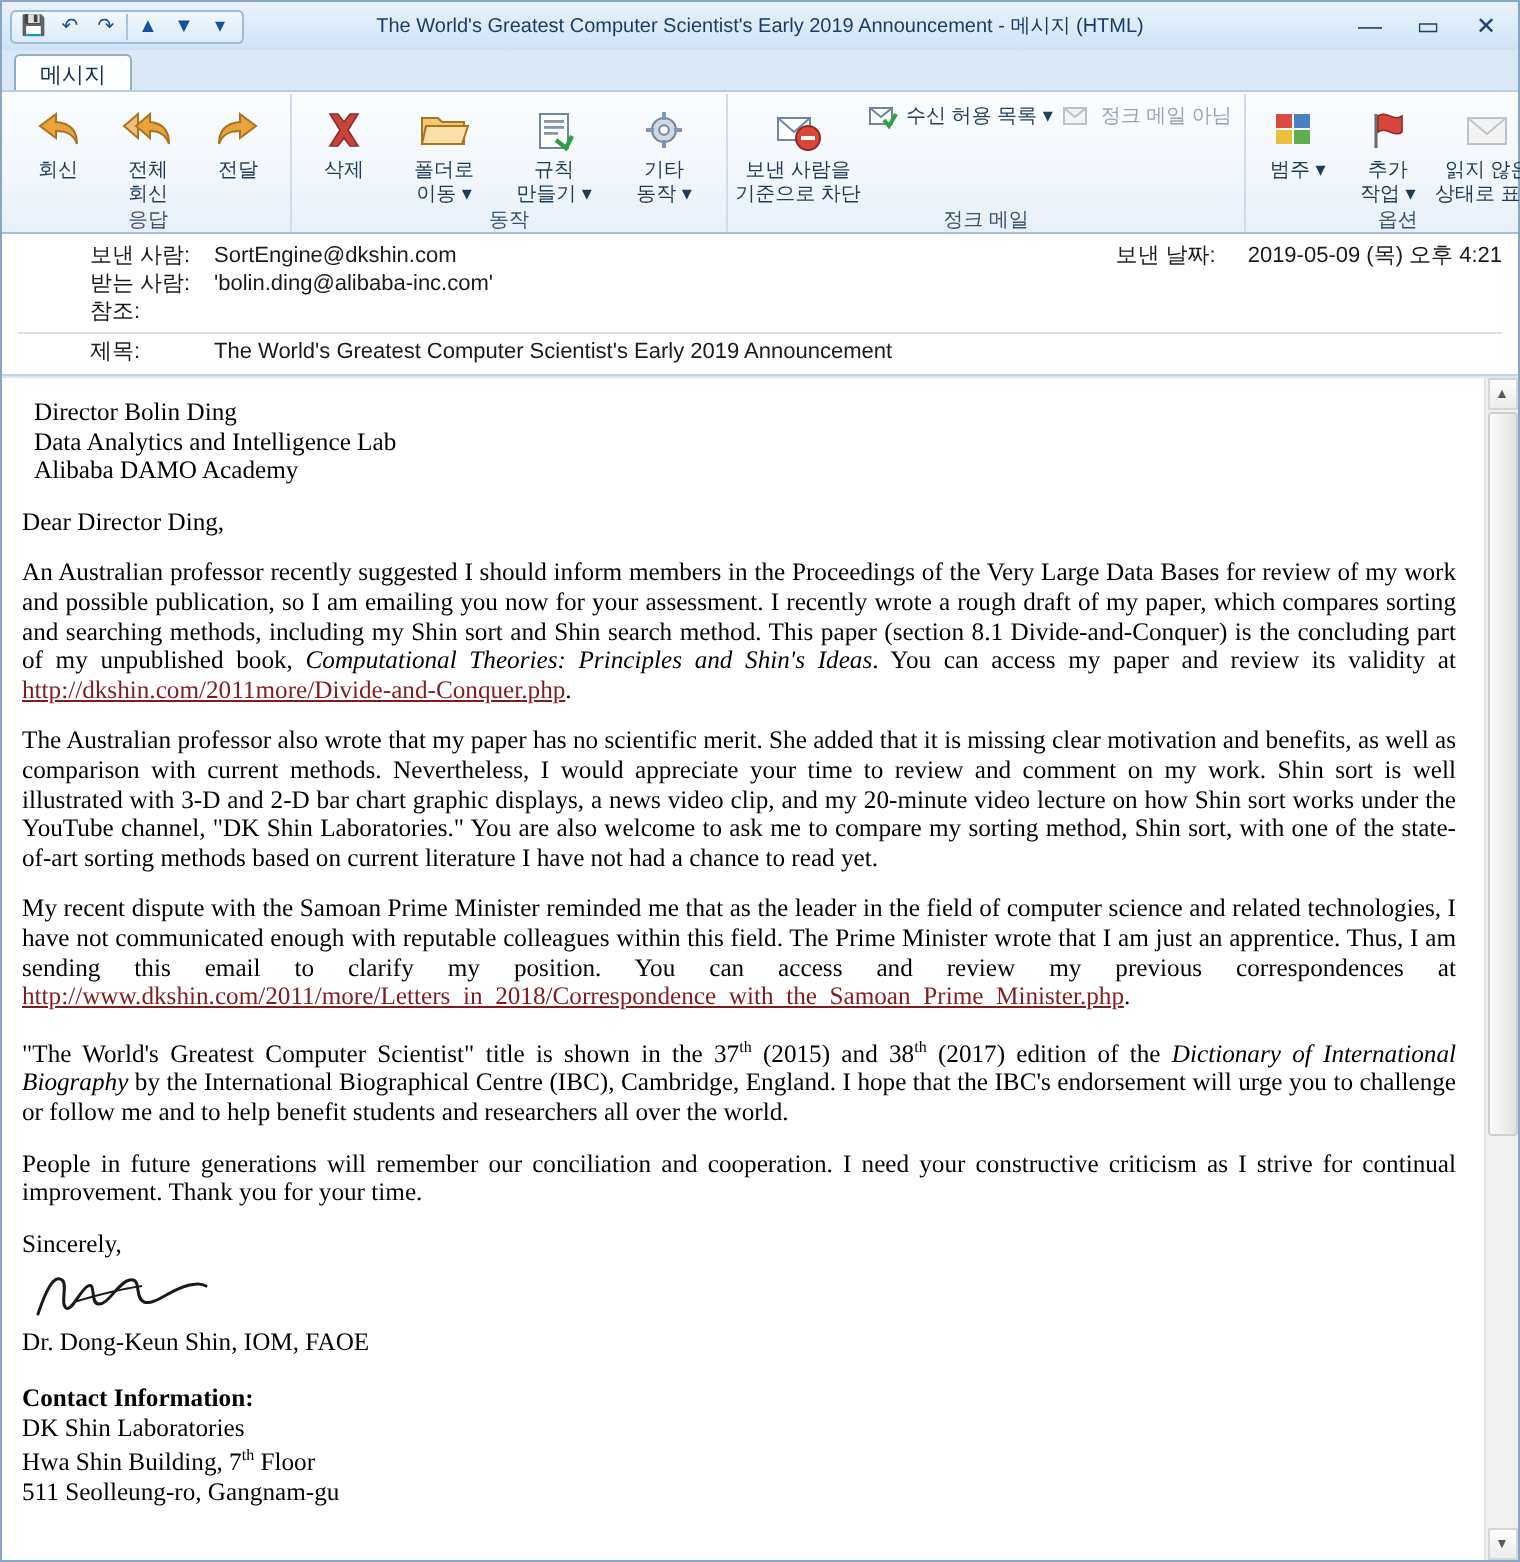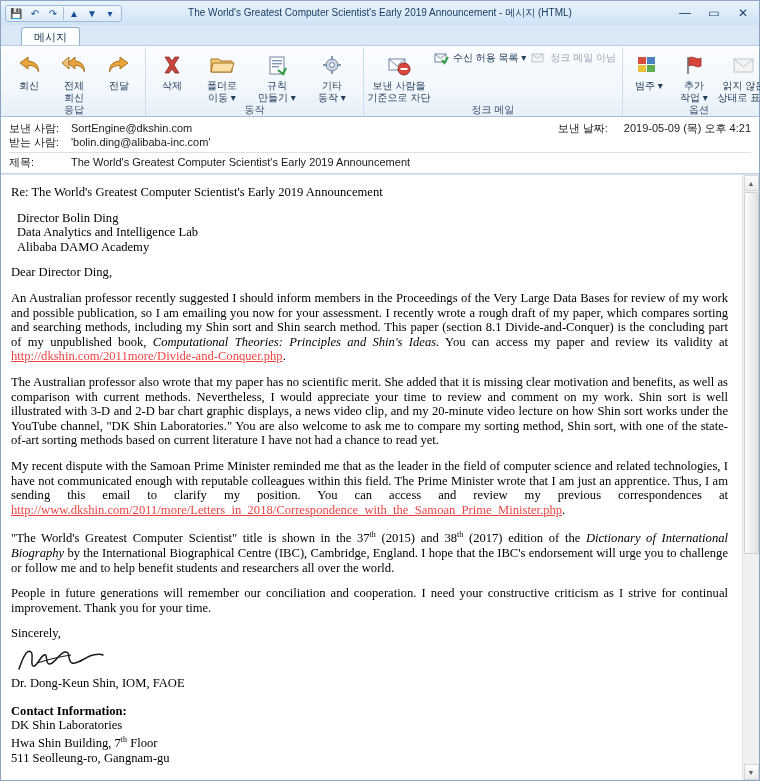--- a/index.html
+++ b/index.html
@@ -78,21 +78,21 @@
     font-size: 12px;
     color: #21436b;
     border-radius: 2px;
   }
 
   
   .tabbar {
     height: 20px;
     display: flex;
     align-items: flex-end;
-    padding-left: 20px;
+    padding-left: 6px;
     flex: 0 0 auto;
   }
   .tab {
     height: 18px;
     padding: 0 12px;
     display: flex;
     align-items: center;
     font-size: 11px;
     color: #16324f;
     border: 1px solid #9ab6d2;
@@ -190,20 +190,21 @@
   .hrow {
     display: flex;
     align-items: baseline;
     min-height: 14px;
     line-height: 14px;
   }
   .hlabel {
     width: 62px;
     color: #1a1a1a;
     flex: 0 0 auto;
+    margin-left: 36px;
   }
   .hvalue { color: #1a1a1a; }
   .hright {
     margin-left: auto;
     display: flex;
     gap: 16px;
   }
   .hsep {
     border-top: 1px solid #d7e2ec;
     margin: 3px 0 2px 0;
@@ -222,21 +223,21 @@
     padding: 10px 14px 12px 10px;
     font-family: "Liberation Serif", serif;
     font-size: 12.6px;
     line-height: 14.6px;
     color: #000;
     overflow: hidden;
   }
   .body p { margin: 0 0 11px 0; text-align: justify; }
   .body p.tight { margin-bottom: 0; }
   .body .blockline { margin: 6px; }
-  a.u { color: #ef4444; text-decoration: underline; }
+  a.u { color: #7f1d1d; text-decoration: underline; }
   .sig-img {
     height: 30px;
     margin: 2px 0 3px 2px;
   }
   .bold { font-weight: bold; }
   .ital { font-style: italic; }
   sup { font-size: 8px; vertical-align: super; }
 
   
   .sbar {
@@ -495,31 +496,34 @@
       <div class="hvalue">SortEngine@dkshin.com</div>
       <div class="hright">
         <span class="hlabel" style="width:auto">보낸 날짜:</span>
         <span class="hvalue">2019-05-09 (목) 오후 4:21</span>
       </div>
     </div>
     <div class="hrow">
       <div class="hlabel">받는 사람:</div>
       <div class="hvalue">'bolin.ding@alibaba-inc.com'</div>
     </div>
+    <div class="hrow">
+      <div class="hlabel">참조:</div>
+      <div class="hvalue"></div>
+    </div>
     <div class="hsep"></div>
     <div class="hrow">
       <div class="hlabel">제목:</div>
       <div class="hvalue">The World's Greatest Computer Scientist's Early 2019 Announcement</div>
     </div>
   </div>
 
   <div class="bodywrap">
     <div class="body">
 
-      <p>Re: The World's Greatest Computer Scientist's Early 2019 Announcement</p>
 
       <p class="tight">
         <span class="blockline">Director Bolin Ding</span><br>
         <span class="blockline">Data Analytics and Intelligence Lab</span><br>
         <span class="blockline">Alibaba DAMO Academy</span>
       </p>
       <p style="margin:11px 0">Dear Director Ding,</p>
 
       <p><span>An Australian professor recently suggested I should inform members in the Proceedings of the Very Large Data Bases for review of my work and possible publication, so I am emailing you now for your assessment. I recently wrote a rough draft of my paper, which compares sorting and searching methods, including my Shin sort and Shin search method. This paper (section 8.1 Divide-and-Conquer) is the concluding part of my unpublished book, </span><span class="ital">Computational Theories: Principles and Shin's Ideas</span><span>. You can access my paper and review its validity at </span><a class="u" href="#">http://dkshin.com/2011more/Divide-and-Conquer.php</a><span>.</span></p>
 

